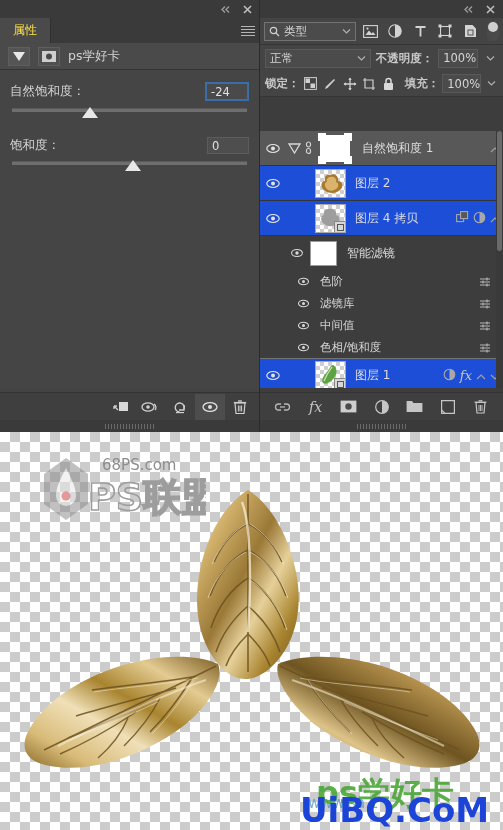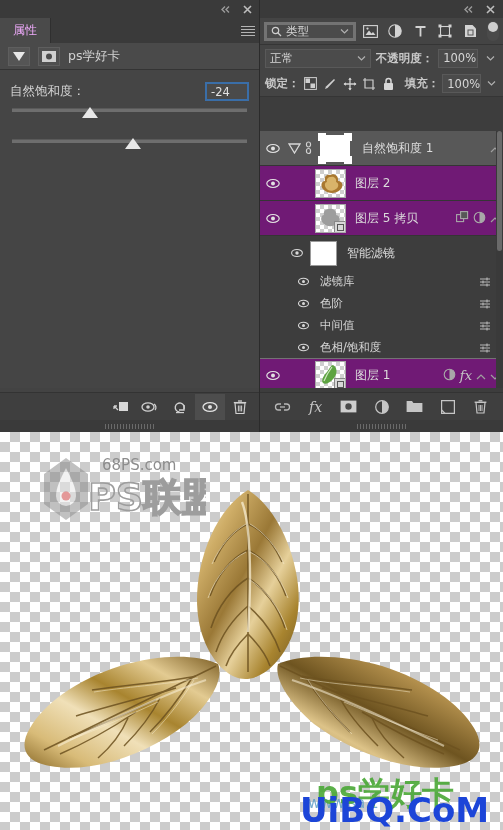--- a/index.html
+++ b/index.html
@@ -15,21 +15,21 @@
   .panels { position: absolute; left: 0; top: 0; width: 503px; height: 432px; background: #3a3a3a; display: flex; }
 
   
   .prop-panel { width: 260px; height: 432px; background: #434343; position: relative; border-right: 1px solid #2b2b2b; }
   .prop-topbar { height: 18px; background: #3a3a3a; display: flex; justify-content: flex-end; align-items: center; padding-right: 5px; gap: 9px; }
   .tiny-ico { width: 13px; height: 13px; position: relative; cursor: pointer; }
   .tiny-ico svg { display: block; }
 
   .tabrow { height: 25px; background: #3a3a3a; display: flex; align-items: stretch; position: relative; }
   .tab { padding: 0 13px; display: flex; align-items: center; font-size: 12px; color: #bcbcbc; background: #3a3a3a; border-right: 1px solid #2f2f2f; }
-  .tab.active { background: #4a4a4a; color: #f0abfc; }
+  .tab.active { background: #4a4a4a; color: #fde047; }
   .tab-filler { flex: 1; background: #3a3a3a; }
   .hamburger { width: 22px; display: flex; flex-direction: column; justify-content: center; gap: 2px; padding: 0 4px; cursor: pointer; }
   .hamburger i { display: block; height: 1px; background: #b4b4b4; }
 
   .prop-head { height: 27px; background: #4a4a4a; display: flex; align-items: center; padding-left: 8px; gap: 8px; border-bottom: 1px solid #343434; }
   .adj-icon { width: 22px; height: 19px; background: #555; display: flex; align-items: center; justify-content: center; border: 1px solid #5e5e5e; }
   .mask-icon { width: 22px; height: 19px; background: #4f4f4f; display: flex; align-items: center; justify-content: center; border: 1px solid #5e5e5e; }
   .prop-head-title { font-size: 12.5px; color: #d2d2d2; }
 
   .prop-body { position: absolute; left: 0; top: 70px; right: 0; bottom: 44px; background: #454545; padding: 12px 10px 0 10px; }
@@ -45,37 +45,37 @@
   .foot-btn { width: 30px; height: 26px; display: flex; align-items: center; justify-content: center; cursor: pointer; }
   .foot-btn.on { background: #4d4d4d; }
   .prop-resize { position: absolute; left: 0; right: 0; bottom: 0; height: 12px; background: #3a3a3a; display: flex; align-items: center; justify-content: center; }
   .grip { width: 50px; height: 5px; background: repeating-linear-gradient(90deg,#6a6a6a 0 1px, transparent 1px 3px); }
 
   
   .lay-panel { width: 243px; height: 432px; background: #3d3d3d; position: relative; }
   .lay-topbar { height: 18px; background: #3a3a3a; display: flex; justify-content: flex-end; align-items: center; padding-right: 6px; gap: 9px; }
 
   .filter-row { height: 27px; background: #444; display: flex; align-items: center; padding: 0 4px; gap: 3px; border-bottom: 1px solid #353535; }
-  .filter-select { width: 92px; height: 19px; background: #4b4b4b; border: 3px solid #737373; display: flex; align-items: center; padding: 0 4px; gap: 4px; }
+  .filter-select { width: 92px; height: 19px; background: #4b4b4b; border: 1px solid #737373; display: flex; align-items: center; padding: 0 4px; gap: 4px; }
   .filter-select span { font-size: 11.5px; color: #d6d6d6; }
   .fspace { flex: 1; }
   .ficon { width: 22px; height: 20px; display: flex; align-items: center; justify-content: center; cursor: pointer; }
   .toggle-pill { width: 12px; height: 20px; background: #4a4a4a; border-radius: 6px; position: relative; }
   .toggle-pill::after { content: ""; position: absolute; top: 1px; left: 1px; width: 10px; height: 10px; border-radius: 50%; background: #cfcfcf; }
 
   .blend-row { height: 26px; background: #444; display: flex; align-items: center; padding: 0 5px; gap: 5px; }
   .blend-select { width: 112px; height: 19px; background: #4b4b4b; border: 1px solid #595959; display: flex; align-items: center; justify-content: space-between; padding: 0 4px; font-size: 11.5px; color: #d6d6d6; }
   .lbl { font-size: 11.5px; color: #cacaca; white-space: nowrap; font-weight: bold; }
   .opa-box { width: 42px; height: 19px; background: #4b4b4b; border: 1px solid #595959; display: flex; align-items: center; padding-left: 4px; font-size: 11.5px; color: #d6d6d6; }
   .mini-caret { width: 16px; height: 19px; display: flex; align-items: center; justify-content: center; }
 
   .lock-row { height: 26px; background: #444; display: flex; align-items: center; padding: 0 5px; gap: 3px; border-bottom: 1px solid #353535; }
   .lock-ico { width: 19px; height: 19px; display: flex; align-items: center; justify-content: center; cursor: pointer; }
 
-  .lay-list { position: absolute; left: 0; right: 0; top: 131px; bottom: 44px; background: #701a75; overflow: hidden; }
+  .lay-list { position: absolute; left: 0; right: 0; top: 131px; bottom: 44px; background: #1d4ed8; overflow: hidden; }
   .lrow { height: 35px; display: flex; align-items: center; position: relative; border-bottom: 1px solid #353535; }
   .lrow.sel { background: #585858; }
   .eye { width: 26px; display: flex; align-items: center; justify-content: center; cursor: pointer; flex: none; }
   .lcaret { width: 16px; display: flex; align-items: center; justify-content: center; flex: none; }
   .link-ico { width: 13px; display: flex; align-items: center; justify-content: center; flex: none; margin-right: 2px; }
   .thumb-box { width: 31px; height: 29px; border: 1px solid #a8a8a8; flex: none; position: relative; overflow: hidden; background: #fff; }
   .lname { font-size: 12px; color: #dcdcdc; margin-left: 9px; white-space: nowrap; flex: 1; }
   .rowicons { display: flex; align-items: center; gap: 4px; padding-right: 3px; }
 
   .checker-thumb { position: absolute; inset: 0; background-image:
@@ -166,20 +166,26 @@
           <span class="ctrl-label">自然饱和度：</span>
           <div class="numbox focused">
             <span>-24</span>
           </div>
         </div>
         <div class="slider">
           <div class="track"></div>
           <div class="thumb" style="left:30%"></div>
         </div>
 
+        <div class="ctrl-row">
+          <span class="ctrl-label">饱和度：</span>
+          <div class="numbox">
+            <span>0</span>
+          </div>
+        </div>
         <div class="slider">
           <div class="track"></div>
           <div class="thumb" style="left:48%"></div>
         </div>
 
       </div>
 
       <div class="prop-foot">
         <div class="foot-btn">
           <svg width="18" height="16" viewBox="0 0 18 16">
@@ -413,21 +419,21 @@
               </svg>
           </div>
           <div style="width:29px;flex:none"></div>
           <div class="thumb-box">
             <div class="checker-thumb"></div>
             <svg style="position:absolute;left:0;top:0" width="31" height="29" viewBox="0 0 31 29">
               <path d="M13 4 C17 3 21 6 20 10 C25 11 25 17 21 19 C17 22 10 22 7 18 C4 15 5 10 8 10 C7 6 10 4 13 4 Z" fill="#9d9d9d"></path>
             </svg>
             <div class="sm-badge"></div>
           </div>
-          <div class="lname">图层 5 拷贝</div>
+          <div class="lname">图层 4 拷贝</div>
           <div class="rowicons">
             <span>
               <svg width="13" height="13" viewBox="0 0 13 13">
                   <rect x="0.6" y="3.6" width="7" height="7" fill="none" stroke="#a8a8a8" stroke-width="1.1"></rect>
                   <rect x="4.6" y="0.6" width="7" height="7" fill="#575757" stroke="#a8a8a8" stroke-width="1.1"></rect>
                 </svg>
             </span>
             <span>
               <svg width="13" height="13" viewBox="0 0 13 13">
                   <circle cx="6.5" cy="6.5" r="5.3" fill="none" stroke="#a8a8a8" stroke-width="1.1"></circle>
@@ -453,37 +459,37 @@
           <div class="sf-name">智能滤镜</div>
         </div>
 
         <div class="sub-row" style="padding-left:32px">
           <div class="eye">
             <svg width="13" height="9" viewBox="0 0 13 9">
                 <ellipse cx="6.5" cy="4.5" rx="5" ry="3.2" fill="none" stroke="#d8d8d8" stroke-width="1.1"></ellipse>
                 <circle cx="6.5" cy="4.5" r="1.5" fill="#d8d8d8"></circle>
               </svg>
           </div>
-          <div class="filt-name">滤镜库</div>
+          <div class="filt-name">色阶</div>
           <div class="filt-right">
             <svg width="12" height="10" viewBox="0 0 12 10">
                 <path d="M1 2 L11 2 M1 5 L11 5 M1 8 L11 8" stroke="#b8b8b8" stroke-width="1.1"></path>
                 <path d="M8 0.5 L8 3.5 M4 3.5 L4 6.5 M8 6.5 L8 9.5" stroke="#b8b8b8" stroke-width="1.1"></path>
               </svg>
           </div>
         </div>
 
         <div class="sub-row" style="padding-left:32px">
           <div class="eye">
             <svg width="13" height="9" viewBox="0 0 13 9">
                 <ellipse cx="6.5" cy="4.5" rx="5" ry="3.2" fill="none" stroke="#d8d8d8" stroke-width="1.1"></ellipse>
                 <circle cx="6.5" cy="4.5" r="1.5" fill="#d8d8d8"></circle>
               </svg>
           </div>
-          <div class="filt-name">色阶</div>
+          <div class="filt-name">滤镜库</div>
           <div class="filt-right">
             <svg width="12" height="10" viewBox="0 0 12 10">
                 <path d="M1 2 L11 2 M1 5 L11 5 M1 8 L11 8" stroke="#b8b8b8" stroke-width="1.1"></path>
                 <path d="M8 0.5 L8 3.5 M4 3.5 L4 6.5 M8 6.5 L8 9.5" stroke="#b8b8b8" stroke-width="1.1"></path>
               </svg>
           </div>
         </div>
 
         <div class="sub-row" style="padding-left:32px">
           <div class="eye">

